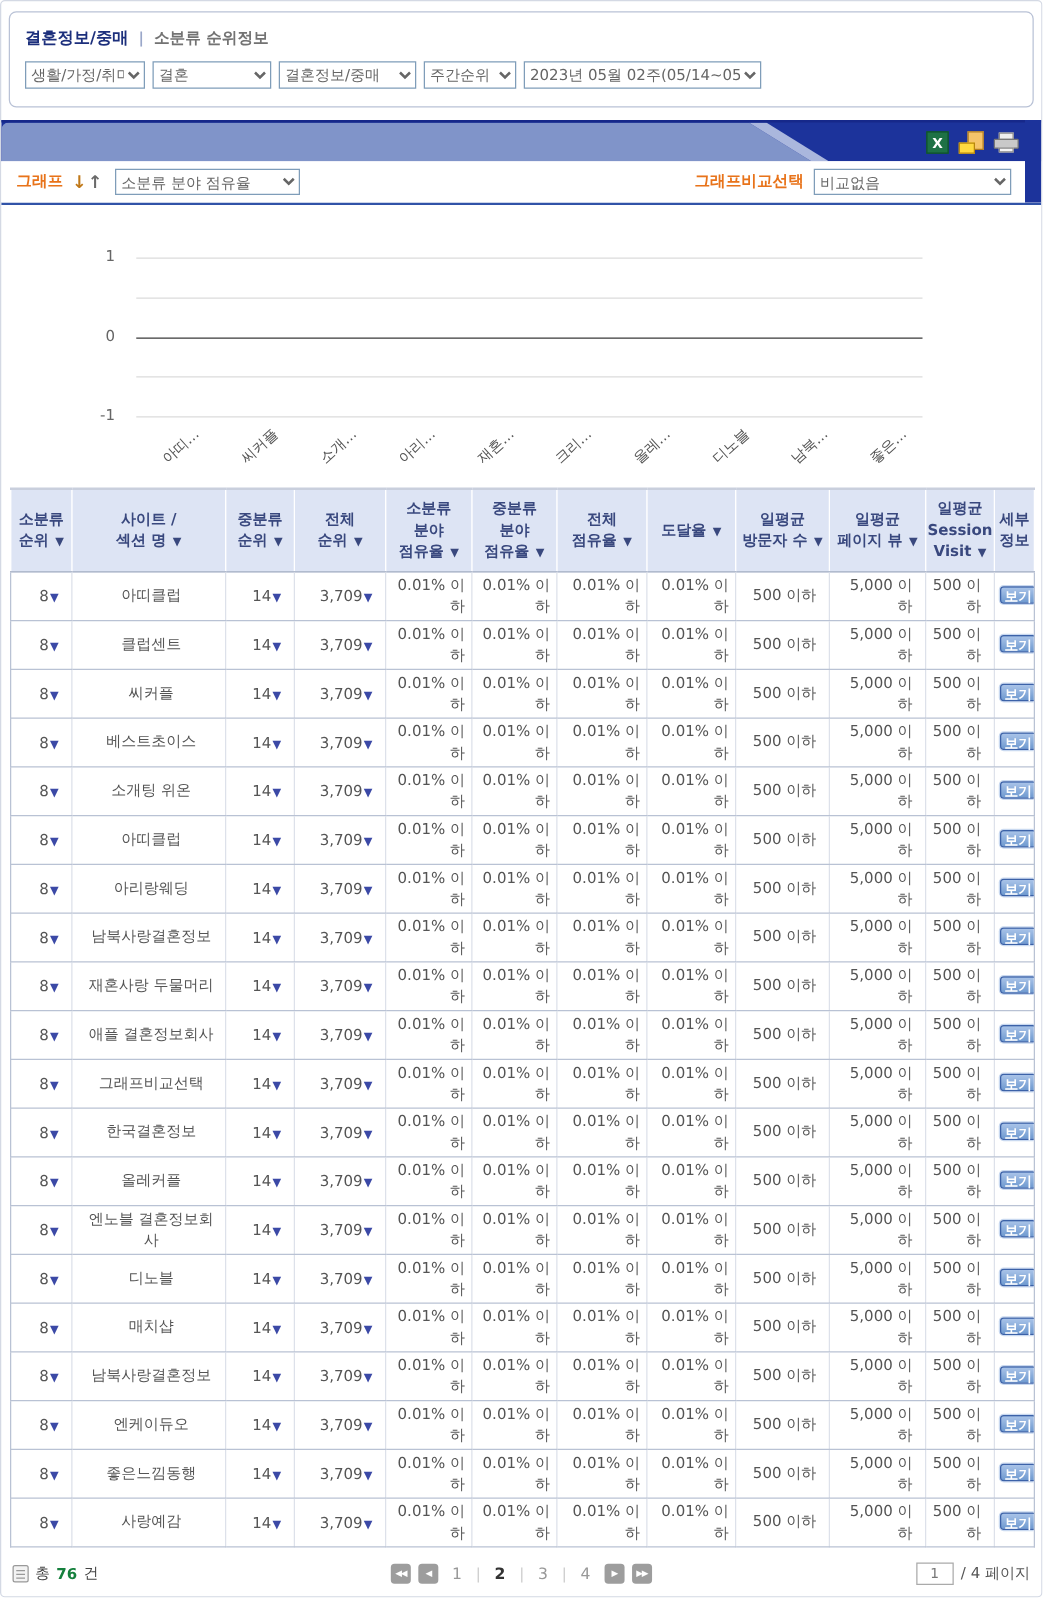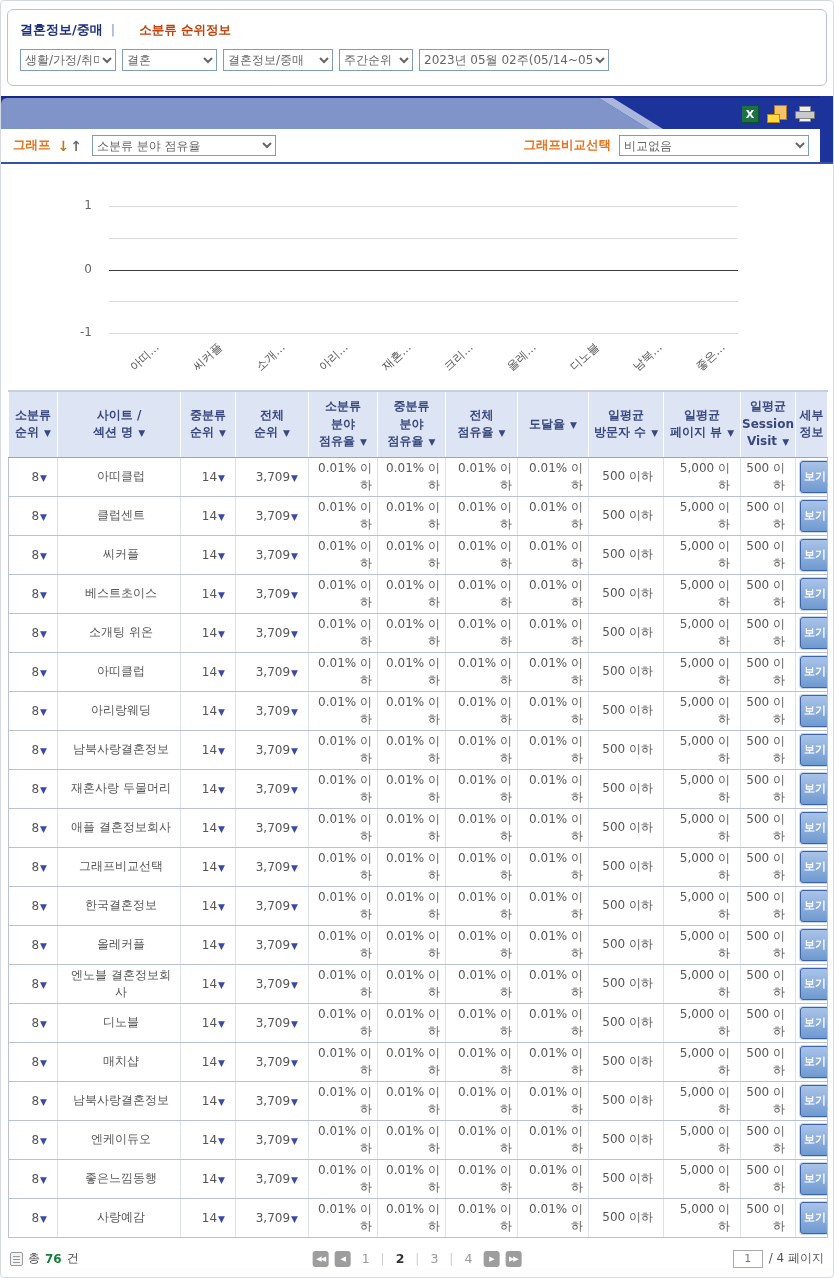--- a/index.html
+++ b/index.html
@@ -9,21 +9,21 @@
     font-family:"DejaVu Sans","Liberation Sans",sans-serif;
     font-size:12px; color:#555;
   }
   .page { position:absolute; inset:0; border:1px solid #d4d9e4; border-radius:4px; overflow:hidden; background:#fff; }
 
   
   .topbox { margin:8px 6px 0 6px; border:1px solid #b9c2d6; border-radius:6px; padding:11px 12px 14px 12px; background:#fff; }
   .breadcrumb { display:flex; align-items:center; gap:8px; margin-bottom:10px; }
   .bc-cat  { color:#1c2f7c; font-weight:bold; font-size:13px; }
   .bc-sep  { color:#9aa7c9; font-weight:bold; }
-  .bc-sec  { color:#c2410c; font-weight:bold; font-size:12.5px;margin-left:16px; }
+  .bc-sec  { color:#737373; font-weight:bold; font-size:12.5px; }
   .filters { display:flex; gap:6px; }
   .filters select { height:22px; font-size:12px; color:#666; border:1px solid #7f9db9; background:#fff; font-family:inherit; }
 
   
   .panel { margin-top:10px; border-bottom:2px solid #3153a8; position:relative; }
   .titlebar { position:relative; height:33px; background:#1c339b; border-top:2px solid #16288a; overflow:hidden; }
   .titlebar .light { position:absolute; inset:0; background:#8094c9; clip-path:polygon(0 0,598px 0,648px 100%,0 100%); border-radius:6px 0 0 0; }
   .titlebar .mid   { position:absolute; inset:0; background:#aab7dd; clip-path:polygon(598px 0,612px 0,662px 100%,648px 100%); }
   .title-text { position:absolute; left:12px; top:8px; color:#fff; font-weight:bold; font-size:13px; display:flex; align-items:center; gap:7px; }
   .bullet { width:9px; height:9px; border-radius:50%; background:#2e3f8f; border:2px solid #e8ecf8; }
@@ -36,23 +36,23 @@
   .icon-print .paper { position:absolute; left:4px; top:0; width:12px; height:6px; background:#eee; border:1px solid #888; }
   .icon-print .bodyp { position:absolute; left:0; top:5px; width:20px; height:8px; background:#c9c9c9; border:1px solid #777; border-radius:1px; }
   .icon-print .tray  { position:absolute; left:4px; top:12px; width:12px; height:4px; background:#f4f4f4; border:1px solid #888; }
   .rightstrip { position:absolute; right:0; top:0; width:13px; height:66px; background:#1c339b; z-index:3; }
 
   .controls { height:33px; background:#fff; display:flex; align-items:center; padding:0 24px 0 12px; position:relative; }
   .lbl-orange { color:#e8731a; font-weight:bold; font-size:12.5px; }
   .arrow-down { color:#c07818; font-weight:bold; font-size:14px; margin-left:7px; }
   .arrow-up   { color:#6a6a6a; font-weight:bold; font-size:14px; margin-left:1px; }
   .controls select { height:21px; font-size:12px; color:#666; border:1px solid #7f9db9; background:#fff; font-family:inherit; }
-  .sel-graph { width:184px; margin-left:10px; }
+  .sel-graph { width:148px; margin-left:10px; }
   .cmp-wrap { margin-left:auto; display:flex; align-items:center; gap:8px; }
-  .sel-cmp { width:190px; }
+  .sel-cmp { width:158px; }
 
   
   .chart { position:relative; height:218px; margin-top:2px; }
   .plot { position:absolute; left:108px; top:40px; width:629px; height:127px; }
   .gridline { position:absolute; left:0; right:0; height:1px; background:#dcdcdc; }
   .gridline.zero { background:#3a3a3a; }
   .ytick { position:absolute; right:741px; width:40px; text-align:right; color:#666; font-size:12px; }
   .bar { position:absolute; bottom:50%; width:28px; background:#5b7fc4; }
   .xlabels { position:absolute; left:108px; top:172px; width:629px; height:44px; }
   .xlabel { position:absolute; top:2px; width:0; }
@@ -65,21 +65,21 @@
   thead th .sort { font-size:9px; color:#39487e; margin-left:2px; cursor:pointer; }
   tbody td { height:37px; border-bottom:1px solid #b9c2d4; border-right:1px solid #dde1ea; font-size:12px; color:#555; padding:2px 4px; background:#fff; overflow:hidden; }
   tbody td:first-child { border-left:1px solid #b9c2d4; }
   tbody td:last-child  { border-right:1px solid #b9c2d4; }
   table { border-top:1px solid #9aa6bf; }
   td.al-r { text-align:right; padding-right:10px; }
   td.al-l { text-align:center; padding-left:8px; }
   td.al-c { text-align:center; }
   td.pct { text-align:right; padding-right:5px; }
   .cellarrow { color:#3b49a6; font-size:9px; margin-left:1px; }
-  .btn-view { display:inline-block; min-width:29px; height:32px; line-height:15px; font-size:11px; font-weight:bold; color:#fff; text-align:right; background:linear-gradient(#a9c3e8,#6f9ad0); border:1px solid #3c62a8; border-radius:3px; box-shadow:0 0 0 1px #c9d9f0; cursor:pointer; font-family:inherit; padding:0 2px; }
+  .btn-view { display:inline-block; min-width:29px; height:14px; line-height:15px; font-size:11px; font-weight:bold; color:#fff; text-align:center; background:linear-gradient(#a9c3e8,#6f9ad0); border:1px solid #3c62a8; border-radius:3px; box-shadow:0 0 0 1px #c9d9f0; cursor:pointer; font-family:inherit; padding:0 2px; }
 
   
   .footer { margin:9px 9px 0 9px; display:flex; align-items:center; height:24px; }
   .tot { display:flex; align-items:center; gap:5px; color:#444; }
   .icon-list { width:13px; height:14px; border:1px solid #999; border-radius:2px; background:#f3f3f3; position:relative; }
   .icon-list::before { content:""; position:absolute; left:2px; right:2px; top:3px; height:1px; background:#999; box-shadow:0 3px 0 #999, 0 6px 0 #999; }
   .tot b { color:#15803d; }
   .pager { position:absolute; left:50%; transform:translateX(-50%); display:flex; align-items:center; gap:6px; }
   .pgbtn { width:16px; height:16px; background:#9d9d9d; border-radius:3px; color:#fff; font-size:7px; display:flex; align-items:center; justify-content:center; cursor:pointer; letter-spacing:-1px; }
   .pgnum { color:#999; padding:0 5px; cursor:pointer; font-size:12.5px; }

